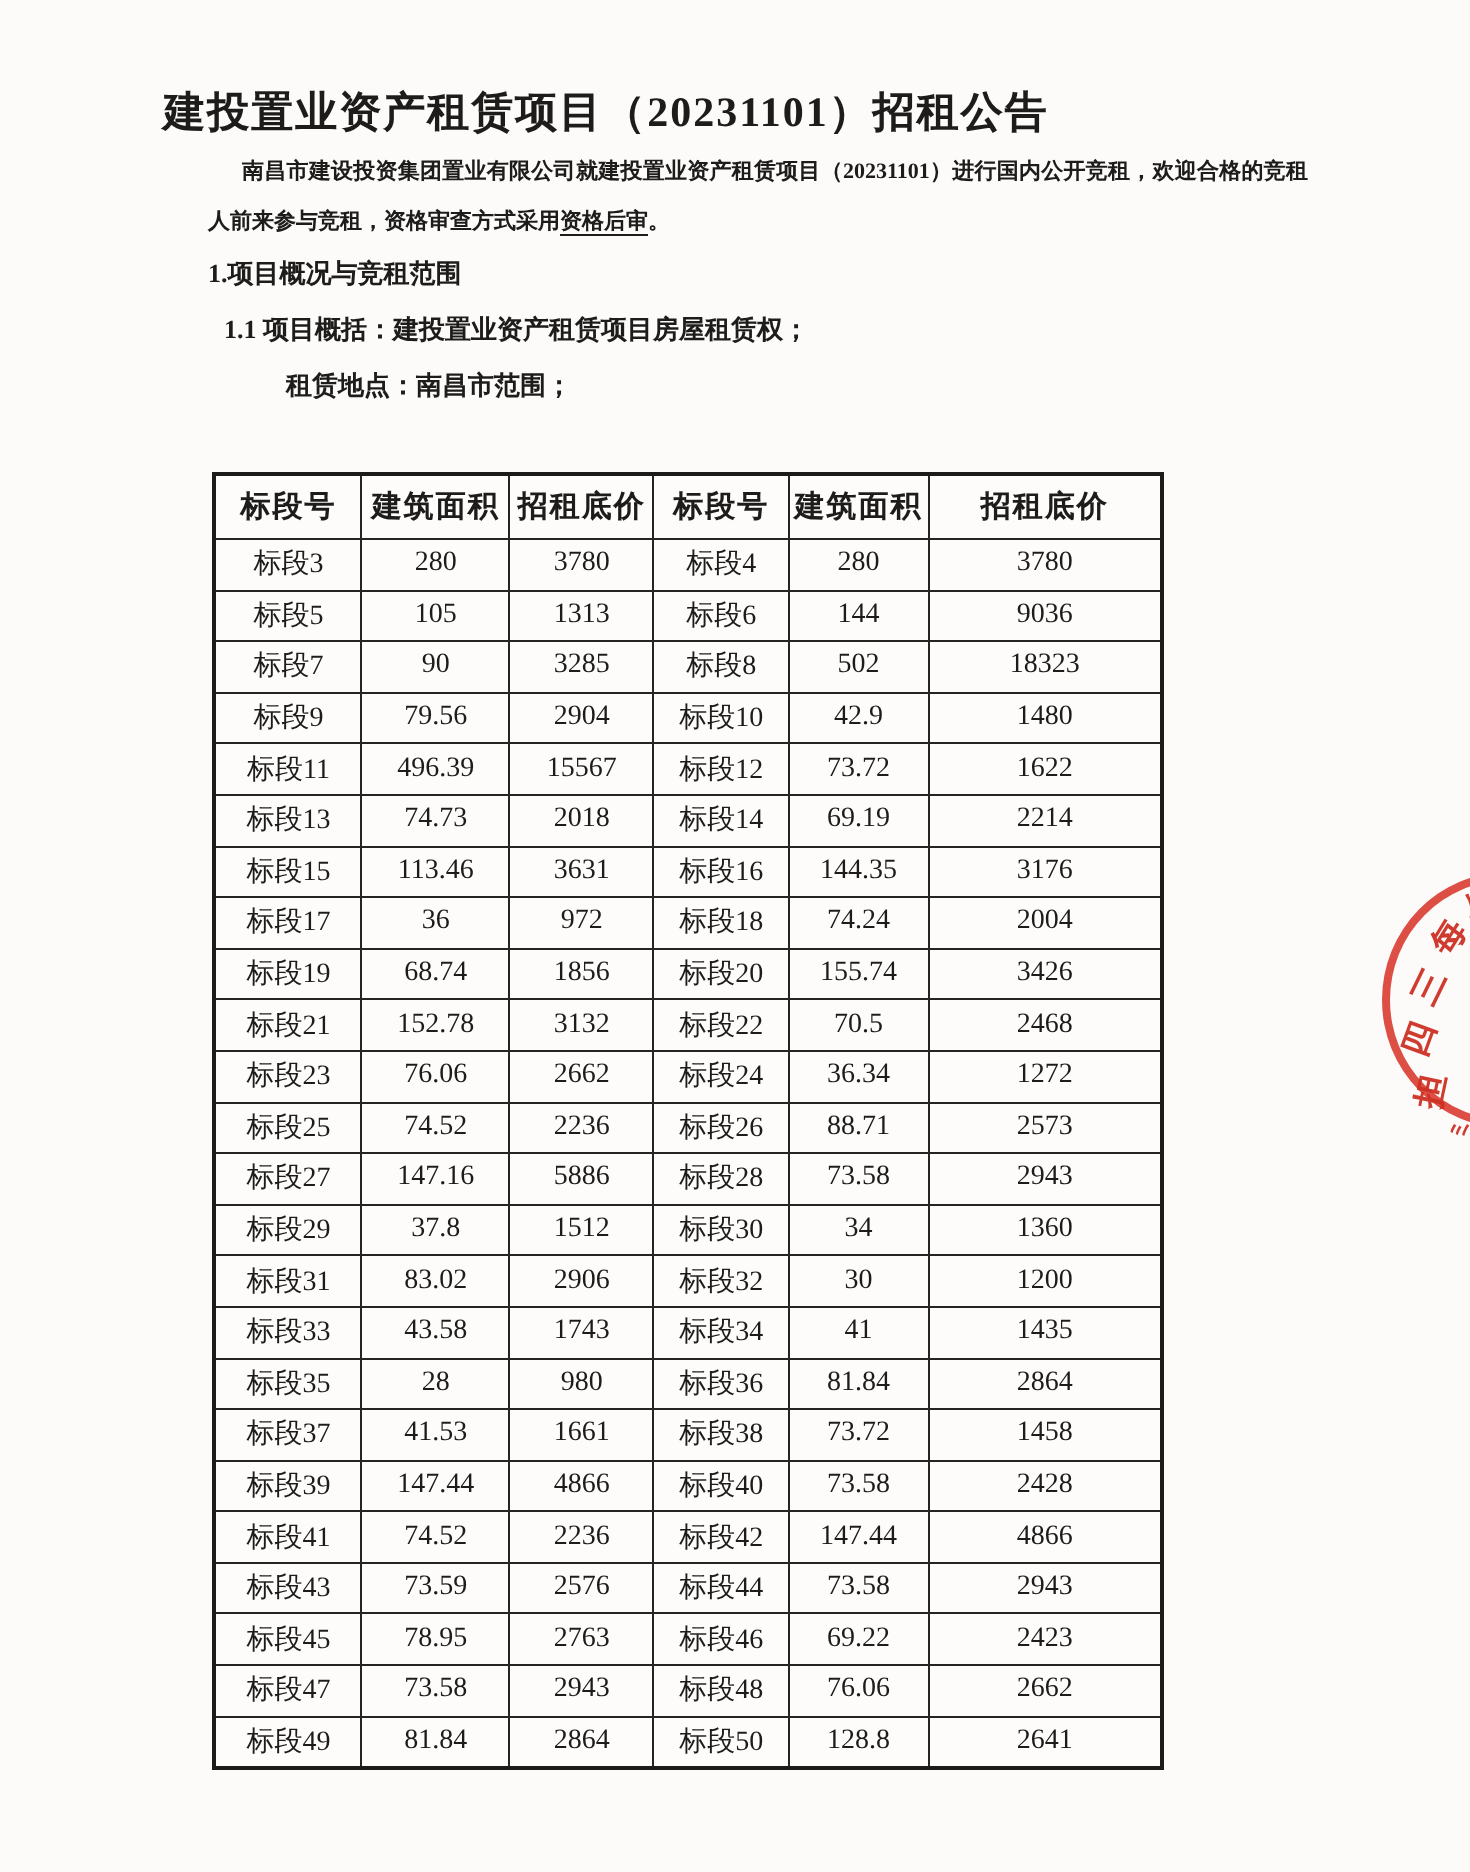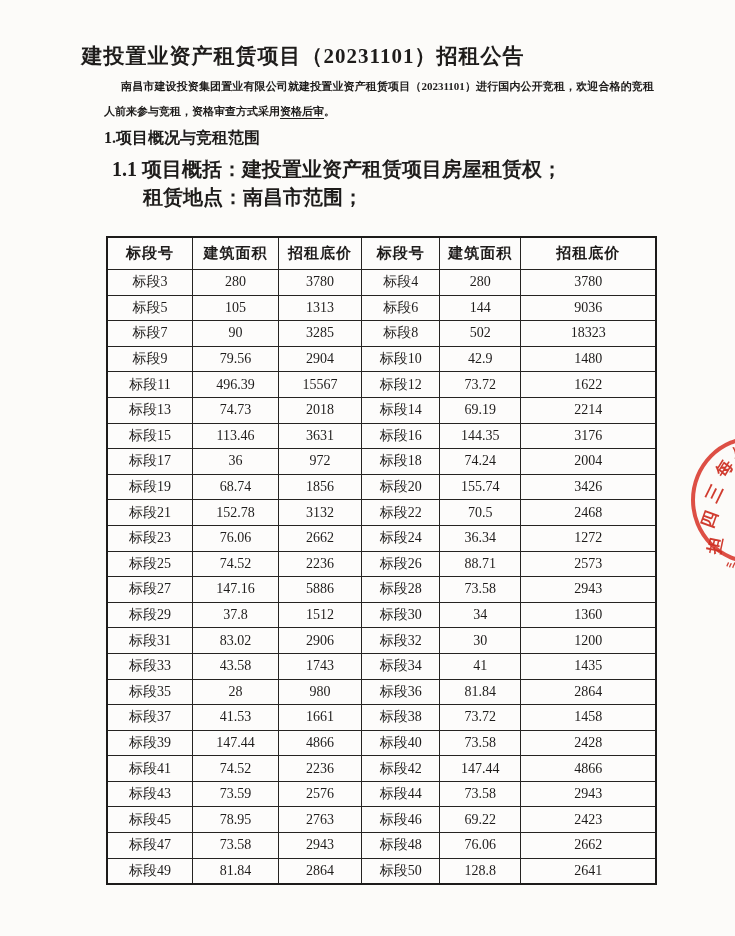--- a/index.html
+++ b/index.html
@@ -32,37 +32,37 @@
     font-weight: 700;
     line-height: 25px;
     text-indent: 1.55em;
     text-align: justify;
     margin: 0;
   }
   .intro .u { text-decoration: underline; text-underline-offset: 3px; }
   .h2 {
     position: absolute;
     top: 128px; left: 104px;
-    font-size: 16px;
+    font-size: 13px;
     font-weight: 700;
   }
   .clause {
     position: absolute;
-    font-size: 20px;
+    font-size: 13px;
     font-weight: 700;
     white-space: nowrap;
   }
   .clause-1 { top: 156px; left: 112px; }
   .clause-2 { top: 184px; left: 143px; font-family: Liberation Serif, serif; }
   .clause-3 { top: 211px; left: 143px; margin-top: 32px; }
 
   table.lots {
     position: absolute;
     top: 236px; left: 106px;
-    width: 551px;
+    width: 476px;
     border-collapse: collapse;
     border: 2px solid #1d1b1a;
     table-layout: fixed;
     background: #fdfcfb;
   }
   table.lots th, table.lots td {
     border: 1px solid #262422;
     text-align: center;
     vertical-align: middle;
     padding: 0 2px;

